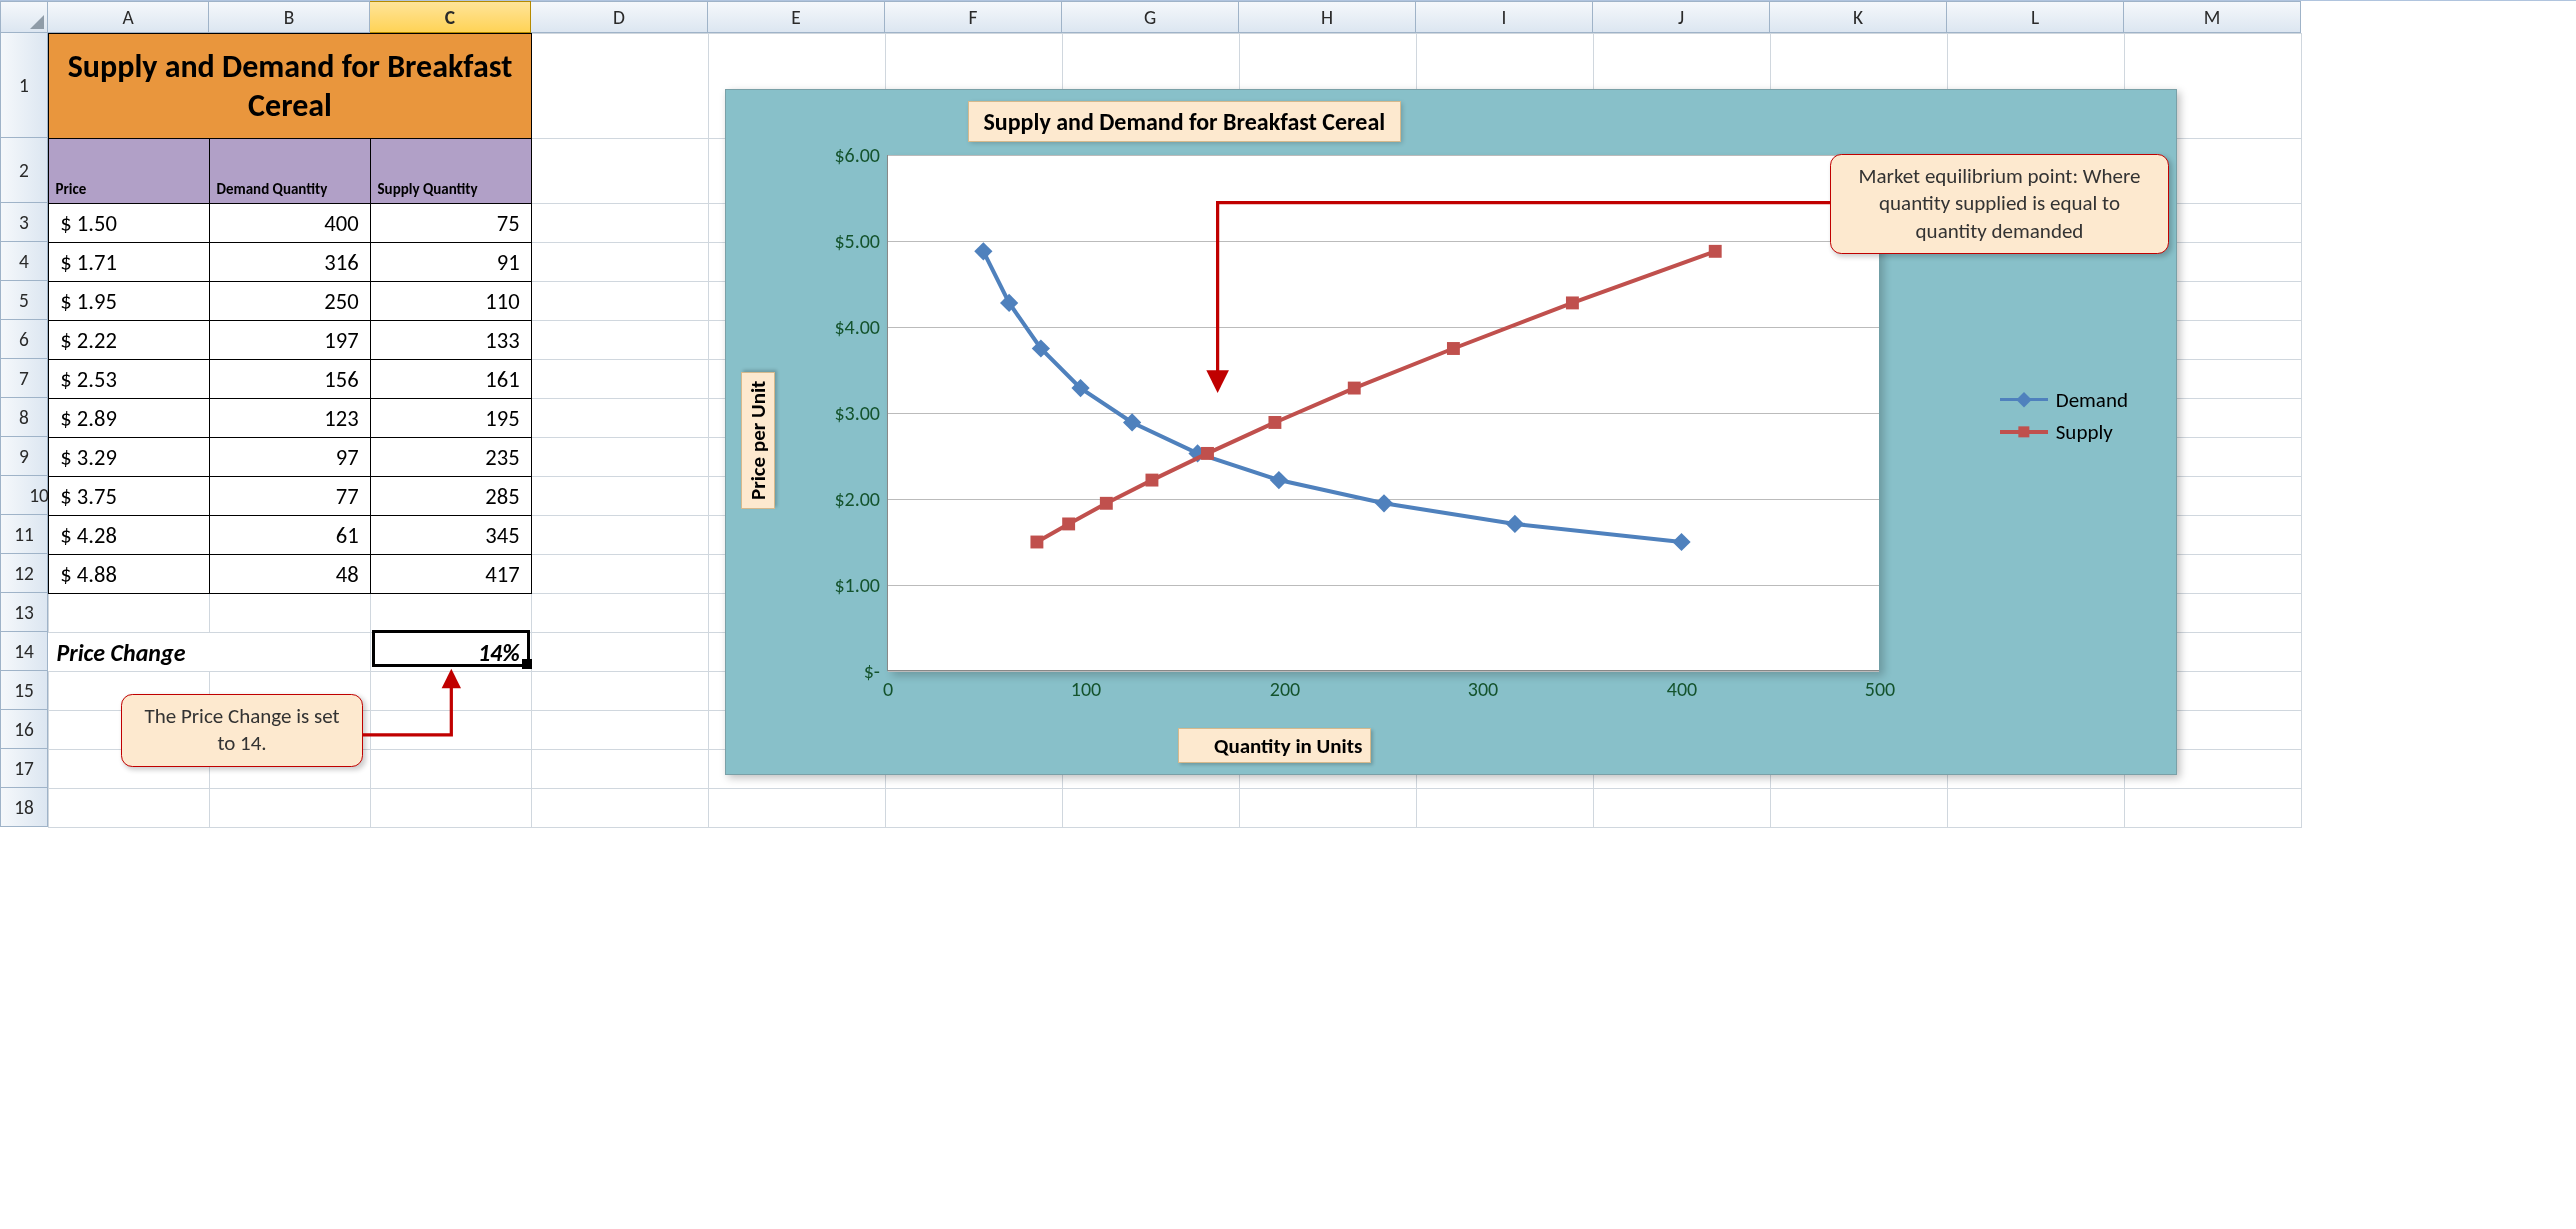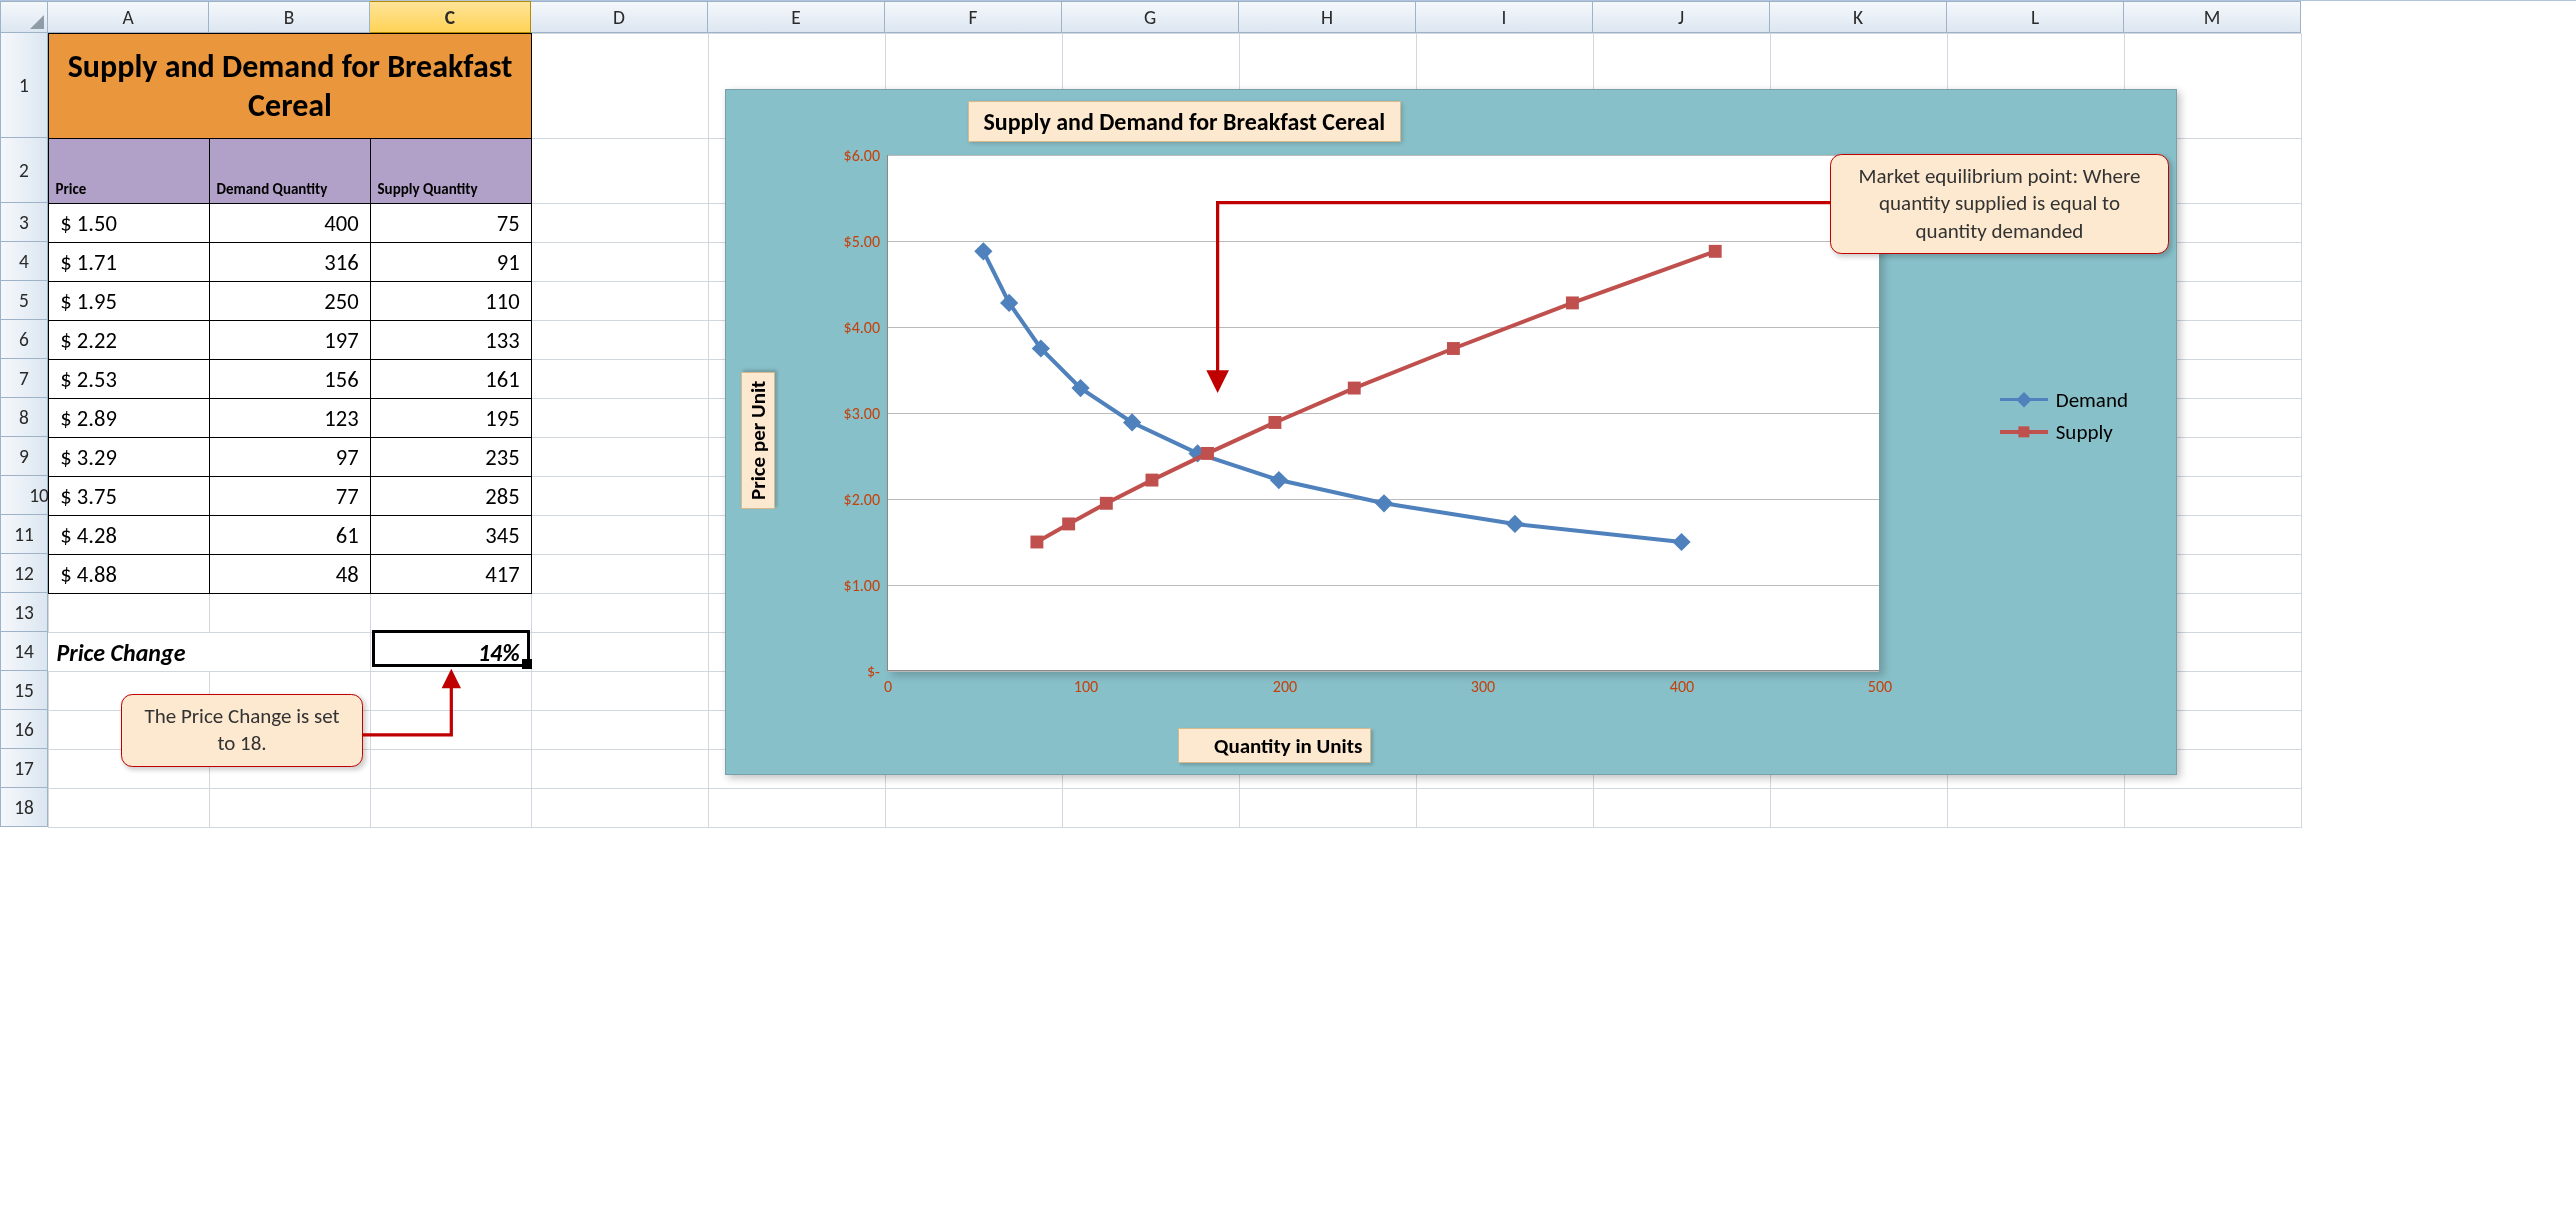--- a/index.html
+++ b/index.html
@@ -196,22 +196,22 @@
     border-left:1.6px solid #888;
     border-bottom:1.6px solid #888;
     box-shadow: 4.8px 4.8px 8px rgba(0,0,0,.2);
   }
   .gridline-h{
     position:absolute;left:0;right:0;
     border-top:0.8px solid #bbb;
   }
   .tick-x,.tick-y{
     position:absolute;
-    font-size:16px;
-    color:#c2410c;
+    font-size:20px;
+    color:#14532d;
   }
   .tick-y{right:100%;padding-right:8px;transform:translateY(-50%)}
   .tick-x{top:100%;padding-top:6.5px;transform:translateX(-50%)}
   .legend{
     position:absolute;
     font-size:21px;
   }
   .legend-item{display:flex;align-items:center;margin:6.5px 0}
   .legend-line{width:48px;height:3.2px;margin-right:8px;position:relative}
   .legend-line:after{
@@ -624,21 +624,21 @@
           </div>
           <div class="legend-item legend-supply">
             <div class="legend-line"></div>
             <span>Supply</span>
           </div>
         </div>
       </div>
 
       <div class="callout" style="left:1782px; top:121px; width:339px;">Market equilibrium point: Where quantity supplied is equal to quantity demanded</div>
 
-      <div class="callout" style="left:73px; top:661px; width:242px;">The Price Change is set to 18.</div>
+      <div class="callout" style="left:73px; top:661px; width:242px;">The Price Change is set to 14.</div>
 
       <svg style="position:absolute; left:0; top:0; width:2528px; height:807px; pointer-events:none;" viewBox="0 0 3134 1000" width="2528" height="807">
 
         <path class="arrow-line" d="M 390 870 L 500 870 L 500 800"></path>
         <polygon class="arrow-head" points="500,788 488,812 512,812"></polygon>
 
         <path class="arrow-line" d="M 2210 210 L 1450 210 L 1450 430"></path>
         <polygon class="arrow-head" points="1450,446 1436,418 1464,418"></polygon>
       </svg>
 

